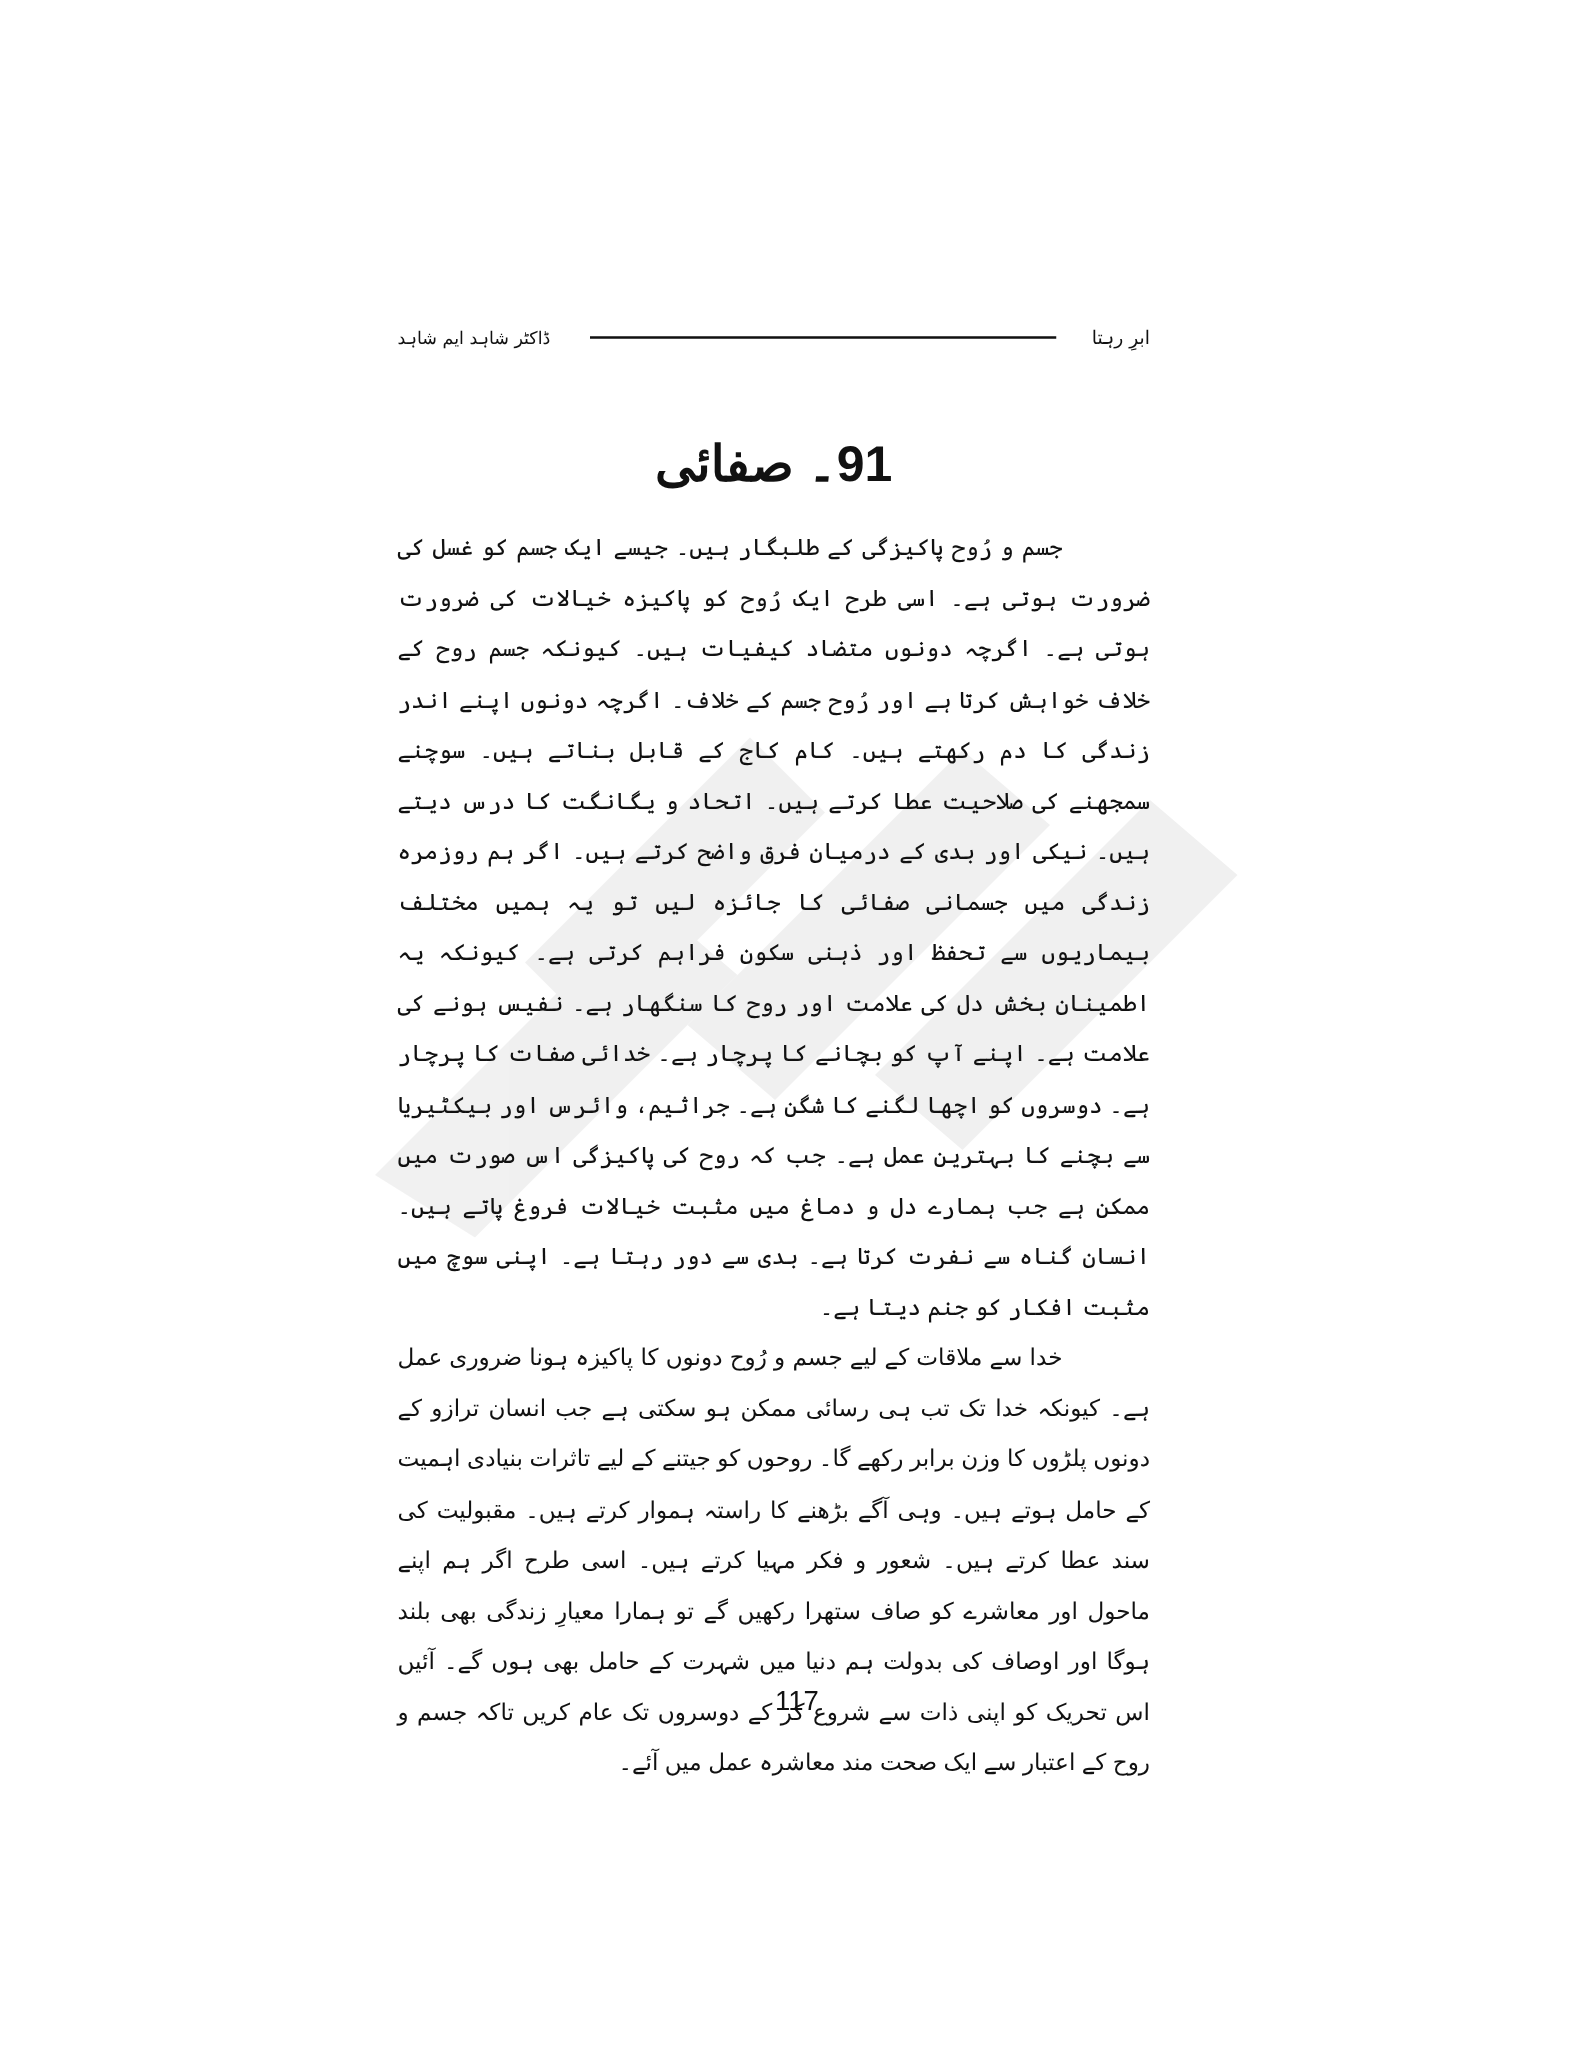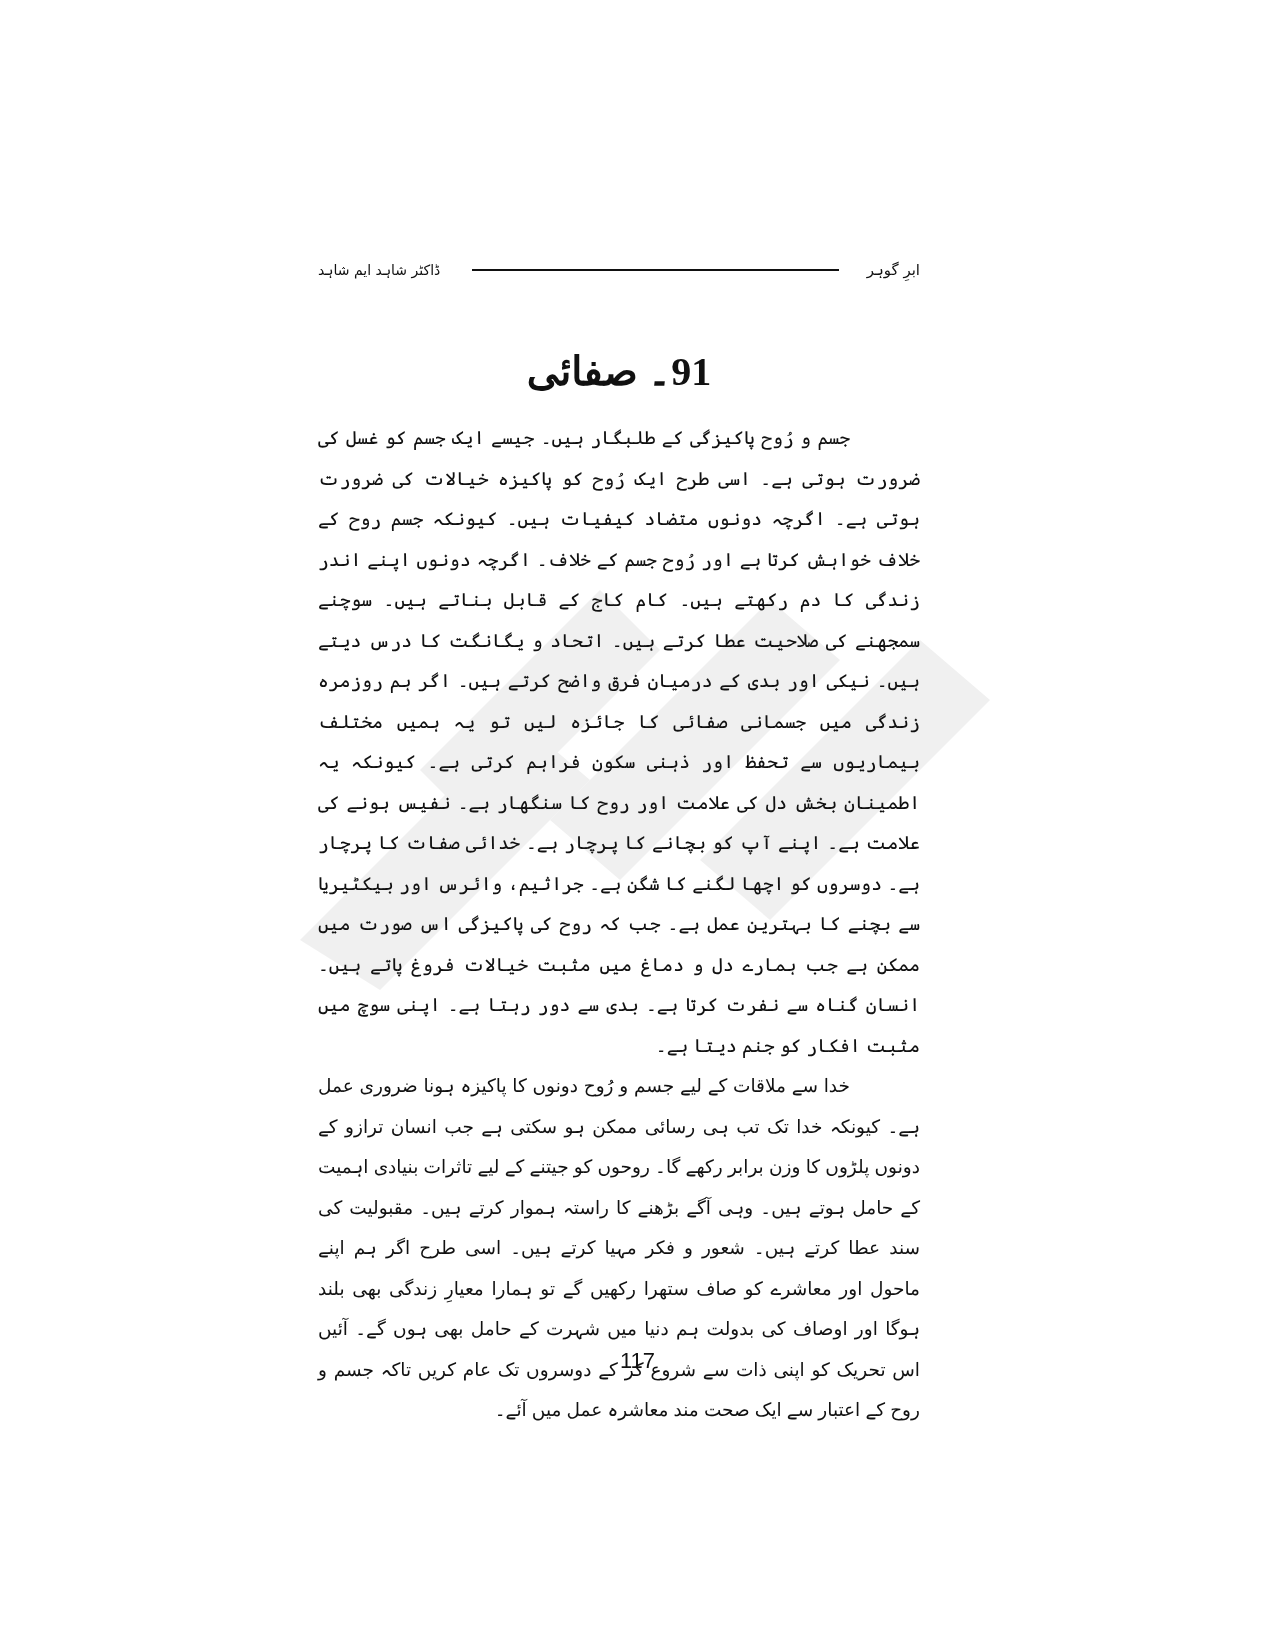--- a/index.html
+++ b/index.html
@@ -51,21 +51,21 @@
       white-space: nowrap;
       margin-right: 22px;
     }
     .chapter-title {
       position: absolute;
       top: 348px;
       left: 318px;
       width: 602px;
       text-align: center;
       direction: rtl;
-      font-family: Liberation Serif, serif;
+      font-family: Liberation Sans, sans-serif;
       font-size: 40px;
       font-weight: bold;
       z-index: 1;
     }
     .body-text {
       position: absolute;
       top: 418px;
       left: 318px;
       width: 602px;
       direction: rtl;
@@ -97,21 +97,21 @@
 <svg class="watermark" viewBox="0 0 700 500" xmlns="http://www.w3.org/2000/svg">
   <g fill="#eeeeee" opacity="0.85">
     <polygon points="0,420 220,200 290,260 80,470"></polygon>
     <polygon points="120,250 300,70 360,130 180,310"></polygon>
     <polygon points="250,300 470,80 540,140 320,360"></polygon>
     <polygon points="400,340 620,120 690,180 470,400"></polygon>
   </g>
 </svg>
 
 <div class="header">
-  <span class="header-book">ابرِ گوہر</span>
+  <span class="header-book">ابرِ رہتا</span>
   <span class="header-rule"></span>
   <span class="header-author">ڈاکٹر شاہد ایم شاہد</span>
 </div>
 
 <div class="chapter-title">91۔ صفائی</div>
 
 <div class="body-text">
   <p>جسم و رُوح پاکیزگی کے طلبگار ہیں۔ جیسے ایک جسم کو غسل کی ضرورت ہوتی ہے۔ اسی طرح ایک رُوح کو پاکیزہ خیالات کی ضرورت ہوتی ہے۔ اگرچہ دونوں متضاد کیفیات ہیں۔ کیونکہ جسم روح کے خلاف خواہش کرتا ہے اور رُوح جسم کے خلاف۔ اگرچہ دونوں اپنے اندر زندگی کا دم رکھتے ہیں۔ کام کاج کے قابل بناتے ہیں۔ سوچنے سمجھنے کی صلاحیت عطا کرتے ہیں۔ اتحاد و یگانگت کا درس دیتے ہیں۔ نیکی اور بدی کے درمیان فرق واضح کرتے ہیں۔ اگر ہم روزمرہ زندگی میں جسمانی صفائی کا جائزہ لیں تو یہ ہمیں مختلف بیماریوں سے تحفظ اور ذہنی سکون فراہم کرتی ہے۔ کیونکہ یہ اطمینان بخش دل کی علامت اور روح کا سنگھار ہے۔ نفیس ہونے کی علامت ہے۔ اپنے آپ کو بچانے کا پرچار ہے۔ خدائی صفات کا پرچار ہے۔ دوسروں کو اچھا لگنے کا شگن ہے۔ جراثیم، وائرس اور بیکٹیریا سے بچنے کا بہترین عمل ہے۔ جب کہ روح کی پاکیزگی اس صورت میں ممکن ہے جب ہمارے دل و دماغ میں مثبت خیالات فروغ پاتے ہیں۔ انسان گناہ سے نفرت کرتا ہے۔ بدی سے دور رہتا ہے۔ اپنی سوچ میں مثبت افکار کو جنم دیتا ہے۔</p>
   <p>خدا سے ملاقات کے لیے جسم و رُوح دونوں کا پاکیزہ ہونا ضروری عمل ہے۔ کیونکہ خدا تک تب ہی رسائی ممکن ہو سکتی ہے جب انسان ترازو کے دونوں پلڑوں کا وزن برابر رکھے گا۔ روحوں کو جیتنے کے لیے تاثرات بنیادی اہمیت کے حامل ہوتے ہیں۔ وہی آگے بڑھنے کا راستہ ہموار کرتے ہیں۔ مقبولیت کی سند عطا کرتے ہیں۔ شعور و فکر مہیا کرتے ہیں۔ اسی طرح اگر ہم اپنے ماحول اور معاشرے کو صاف ستھرا رکھیں گے تو ہمارا معیارِ زندگی بھی بلند ہوگا اور اوصاف کی بدولت ہم دنیا میں شہرت کے حامل بھی ہوں گے۔ آئیں اس تحریک کو اپنی ذات سے شروع کر کے دوسروں تک عام کریں تاکہ جسم و روح کے اعتبار سے ایک صحت مند معاشرہ عمل میں آئے۔</p>
 </div>

